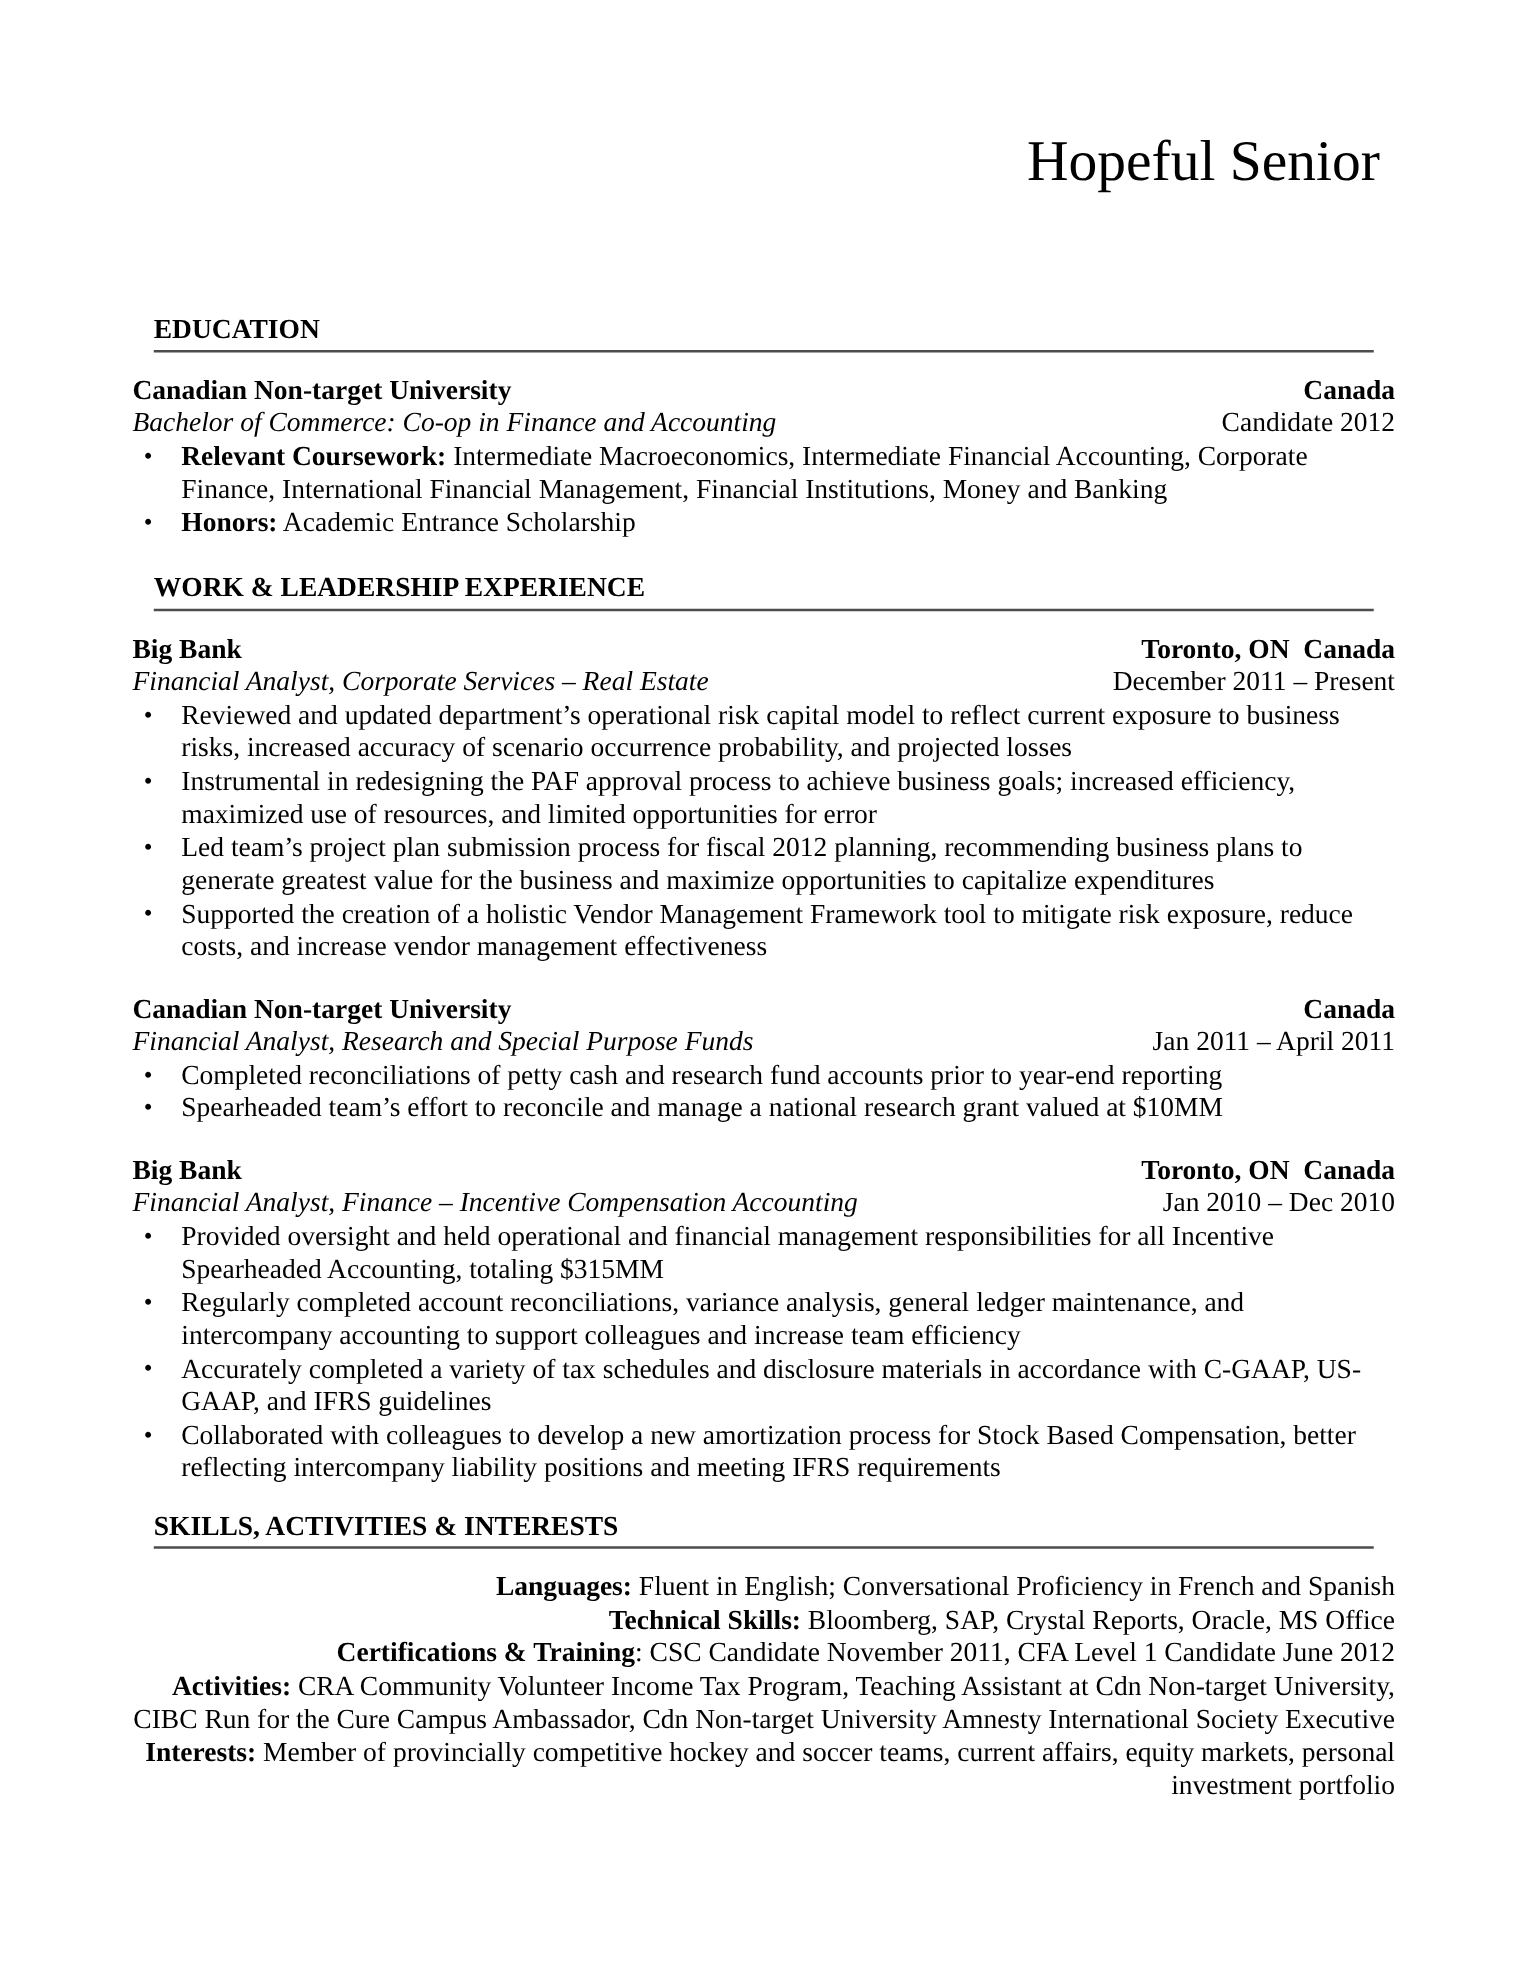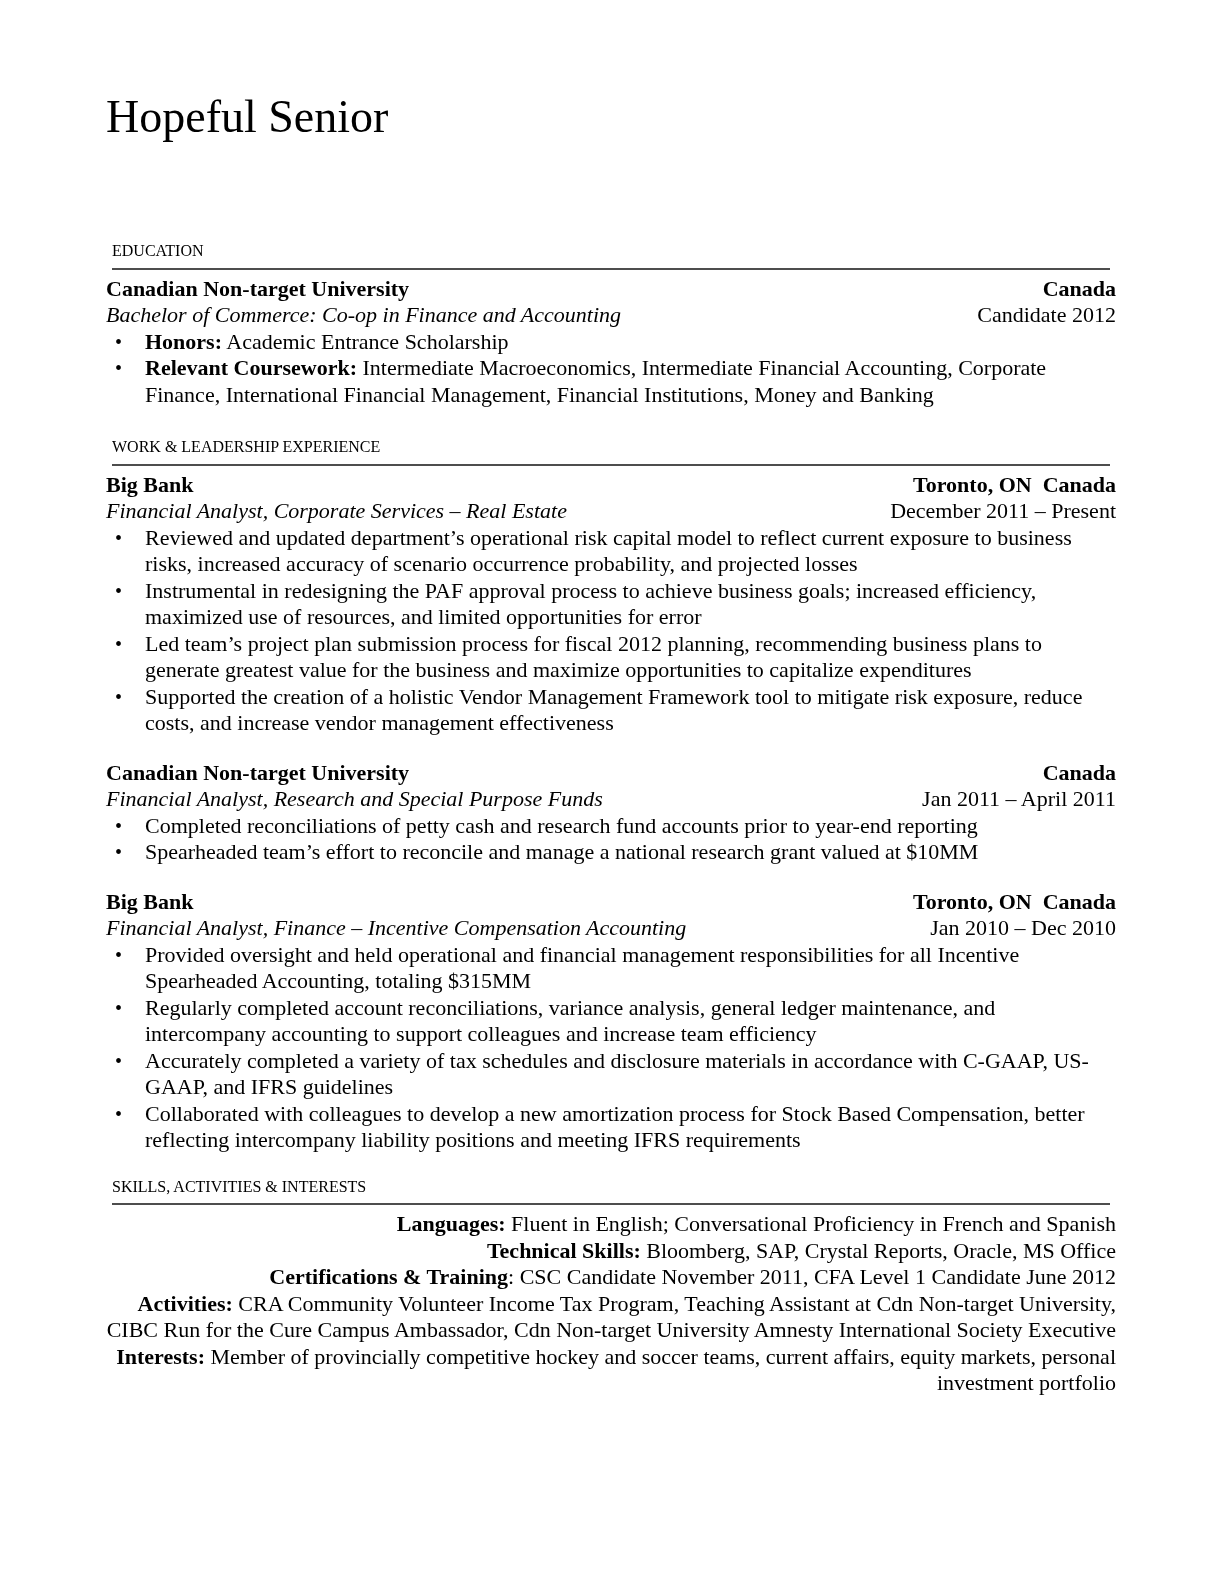--- a/index.html
+++ b/index.html
@@ -19,28 +19,28 @@
   .page {
     box-sizing: border-box;
     width: 1224px;
     height: 1584px;
     padding: 86px 108px 40px 106px;
   }
   .title {
     font-size: 46px;
     font-weight: 400;
     line-height: 62px;
-    text-align: left;
-    margin: 0;
+    text-align: right;
+    margin: 12px;
   }
   .sec-head {
-    font-size: 16px;
-    font-weight: 400;
+    font-size: 22px;
+    font-weight: 700;
     line-height: 26.5px;
-    margin: 6px;
+    margin: 17px;
     padding-bottom: 3px;
     border-bottom: 2.5px solid #4d4d4d;
   }
   .sec-head.first { margin-top: 90px; }
   .sec-head.work  { margin-top: 26px; }
   .sec-head.skills{ margin-top: 20px; }
   .entry { margin-top: 4px; }
   .entry + .entry { margin-top: 23px; }
   .row {
     display: flex;
@@ -83,24 +83,24 @@
       <div class="row">
         <span class="b">Canadian Non-target University</span>
         <span class="b right">Canada</span>
       </div>
       <div class="row">
         <span class="i">Bachelor of Commerce: Co-op in Finance and Accounting</span>
         <span class="right">Candidate 2012</span>
       </div>
       <ul class="bullets">
         <li>
-          <span class="b">Honors:</span><span> Academic Entrance Scholarship</span>
+          <span class="b">Relevant Coursework:</span><span> Intermediate Macroeconomics, Intermediate Financial Accounting, Corporate Finance, International Financial Management, Financial Institutions, Money and Banking</span>
         </li>
         <li>
-          <span class="b">Relevant Coursework:</span><span> Intermediate Macroeconomics, Intermediate Financial Accounting, Corporate Finance, International Financial Management, Financial Institutions, Money and Banking</span>
+          <span class="b">Honors:</span><span> Academic Entrance Scholarship</span>
         </li>
       </ul>
     </div>
   </section>
 
   <section>
     <h2 class="sec-head work">WORK &amp; LEADERSHIP EXPERIENCE</h2>
 
     <div class="entry">
       <div class="row">

